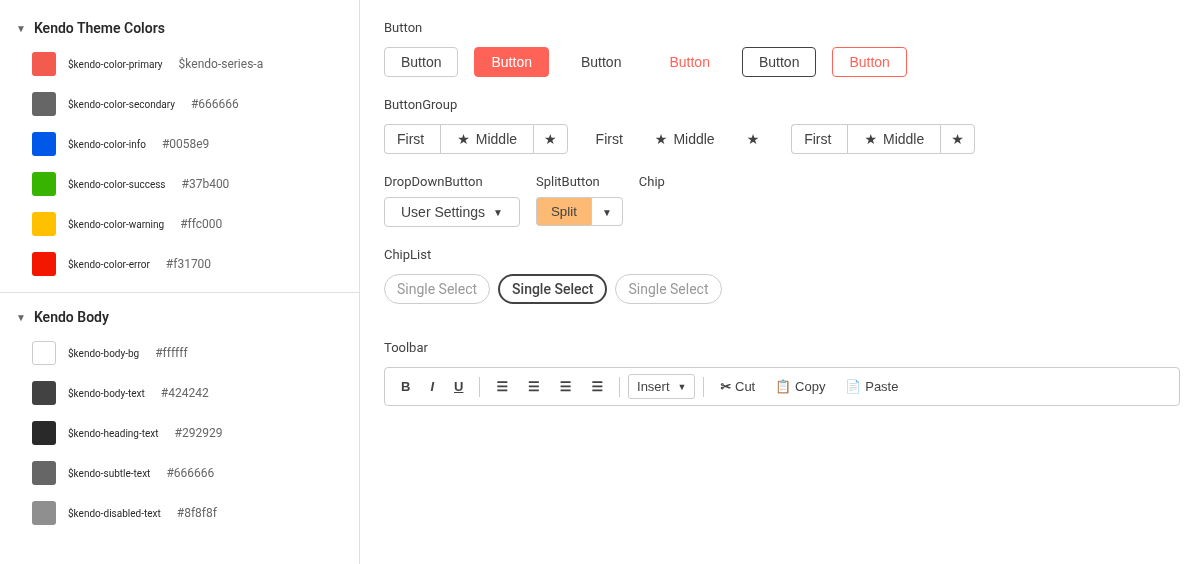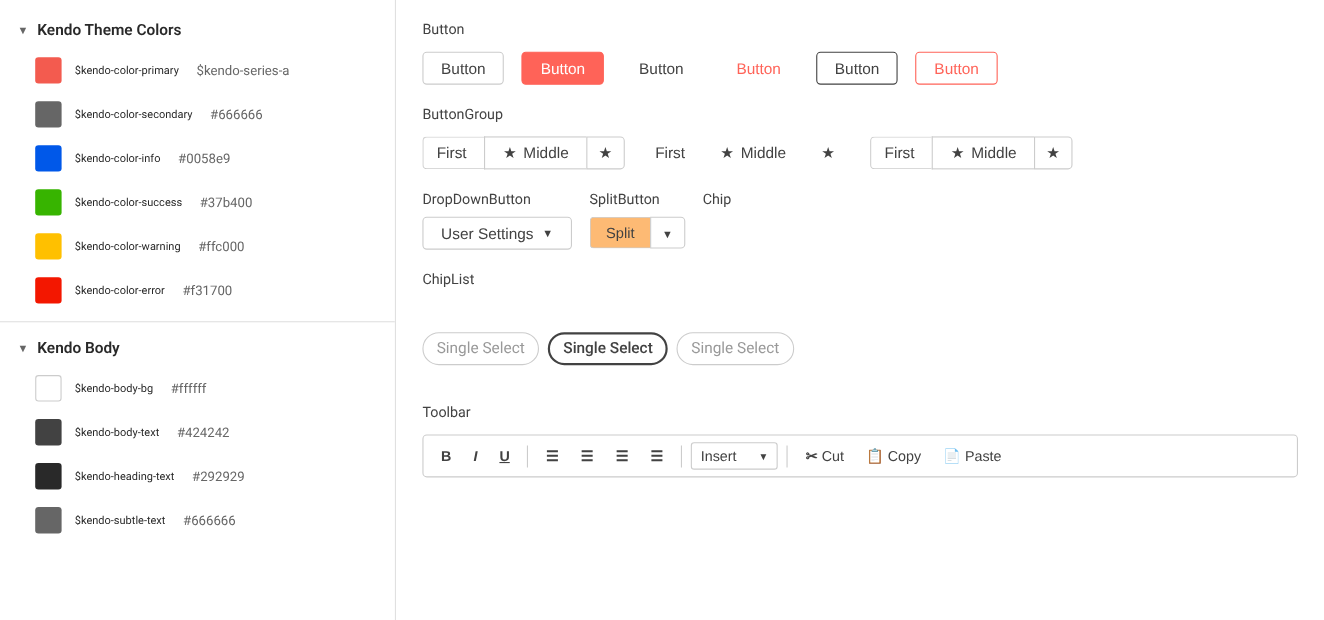--- a/index.html
+++ b/index.html
@@ -110,21 +110,21 @@
     .chip {
       display: inline-flex; align-items: center;
       padding: 5px 12px;
       border: 1px solid #ccc; border-radius: 20px;
       background: #fff; color: #424242; font-size: 14px;
       cursor: pointer;
     }
 
     
     .chiplist {
-      display: inline-flex; gap: 8px; flex-wrap: wrap; margin-top: 28px;
+      display: inline-flex; gap: 8px; flex-wrap: wrap;
     }
     .chip-single {
       display: inline-flex; align-items: center;
       padding: 5px 12px;
       border-radius: 20px;
       font-size: 14px;
       cursor: pointer;
     }
     .chip-unselected {
       background: #fff; border: 1px solid #ccc; color: #999;
@@ -143,21 +143,21 @@
     .toolbar-btn {
       padding: 4px 8px;
       background: transparent; border: none; color: #424242;
       cursor: pointer; font-size: 13px; font-weight: bold;
       border-radius: 3px;
     }
     .toolbar-separator {
       width: 1px; height: 20px; background: #ccc; margin: 0 4px;
     }
     .toolbar-dropdown {
-      display: inline-flex; align-items: center; gap: 16px;
+      display: inline-flex; align-items: center; gap: 4px;
       padding: 4px 8px;
       background: #fff; border: 1px solid #ccc; color: #424242;
       cursor: pointer; font-size: 13px; border-radius: 3px;
     }
 
     .star-icon::before { content: "★"; }
   </style>
 </head>
 <body>
 
@@ -227,20 +227,25 @@
     <span class="color-name">$kendo-heading-text</span>
     <span class="color-alias">#292929</span>
   </div>
 
   <div class="color-item">
     <div class="color-swatch" style="background:#666666;"></div>
     <span class="color-name">$kendo-subtle-text</span>
     <span class="color-alias">#666666</span>
   </div>
 
+  <div class="color-item">
+    <div class="color-swatch" style="background:#8f8f8f;"></div>
+    <span class="color-name">$kendo-disabled-text</span>
+    <span class="color-alias">#8f8f8f</span>
+  </div>
 </div>
 
 <div class="main">
 
   
   <div class="section-label">Button</div>
   <div class="component-row">
     <button class="btn btn-default">
       <span>Button</span>
     </button>

